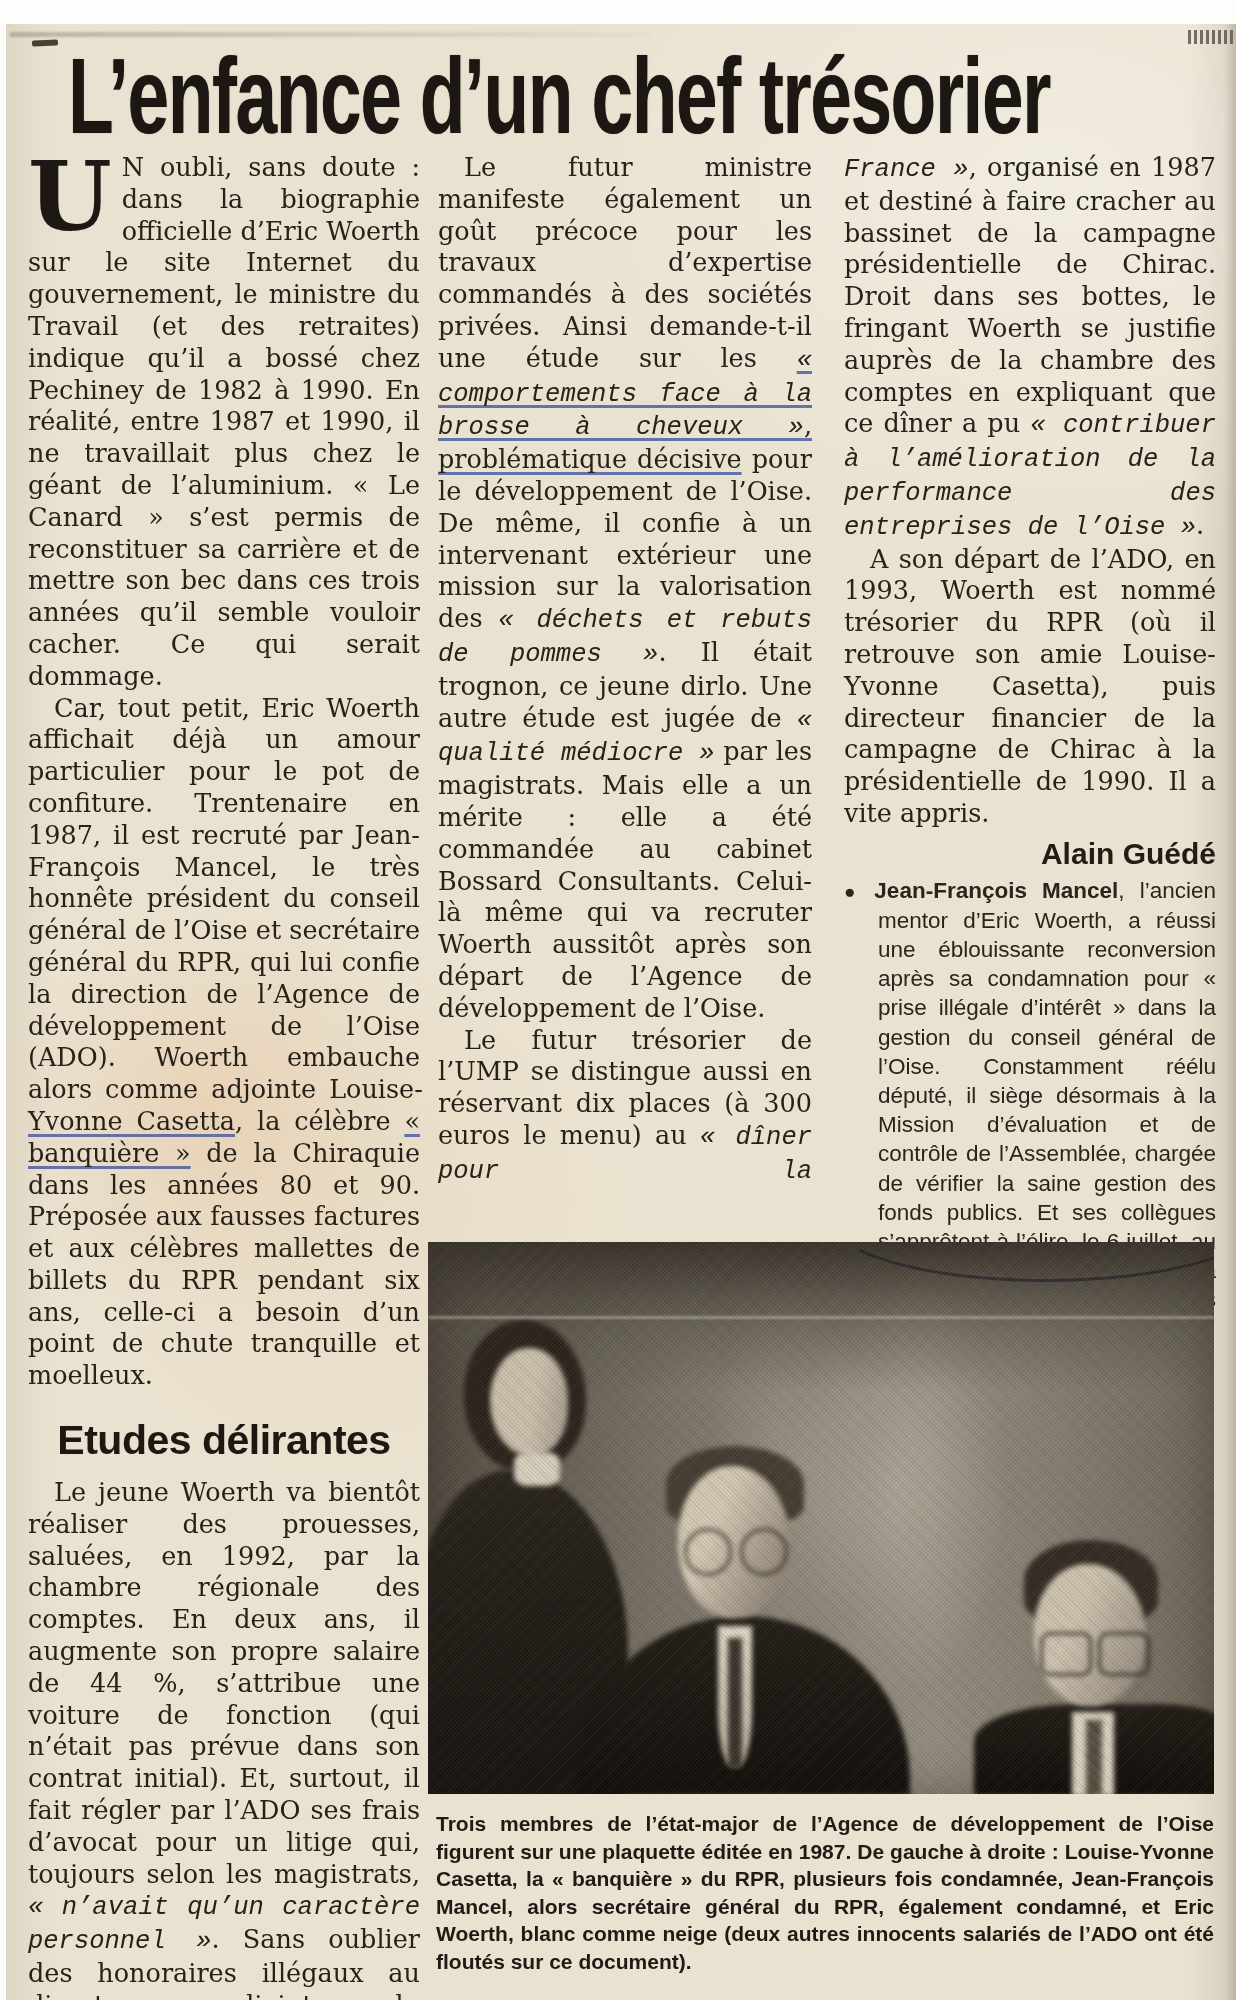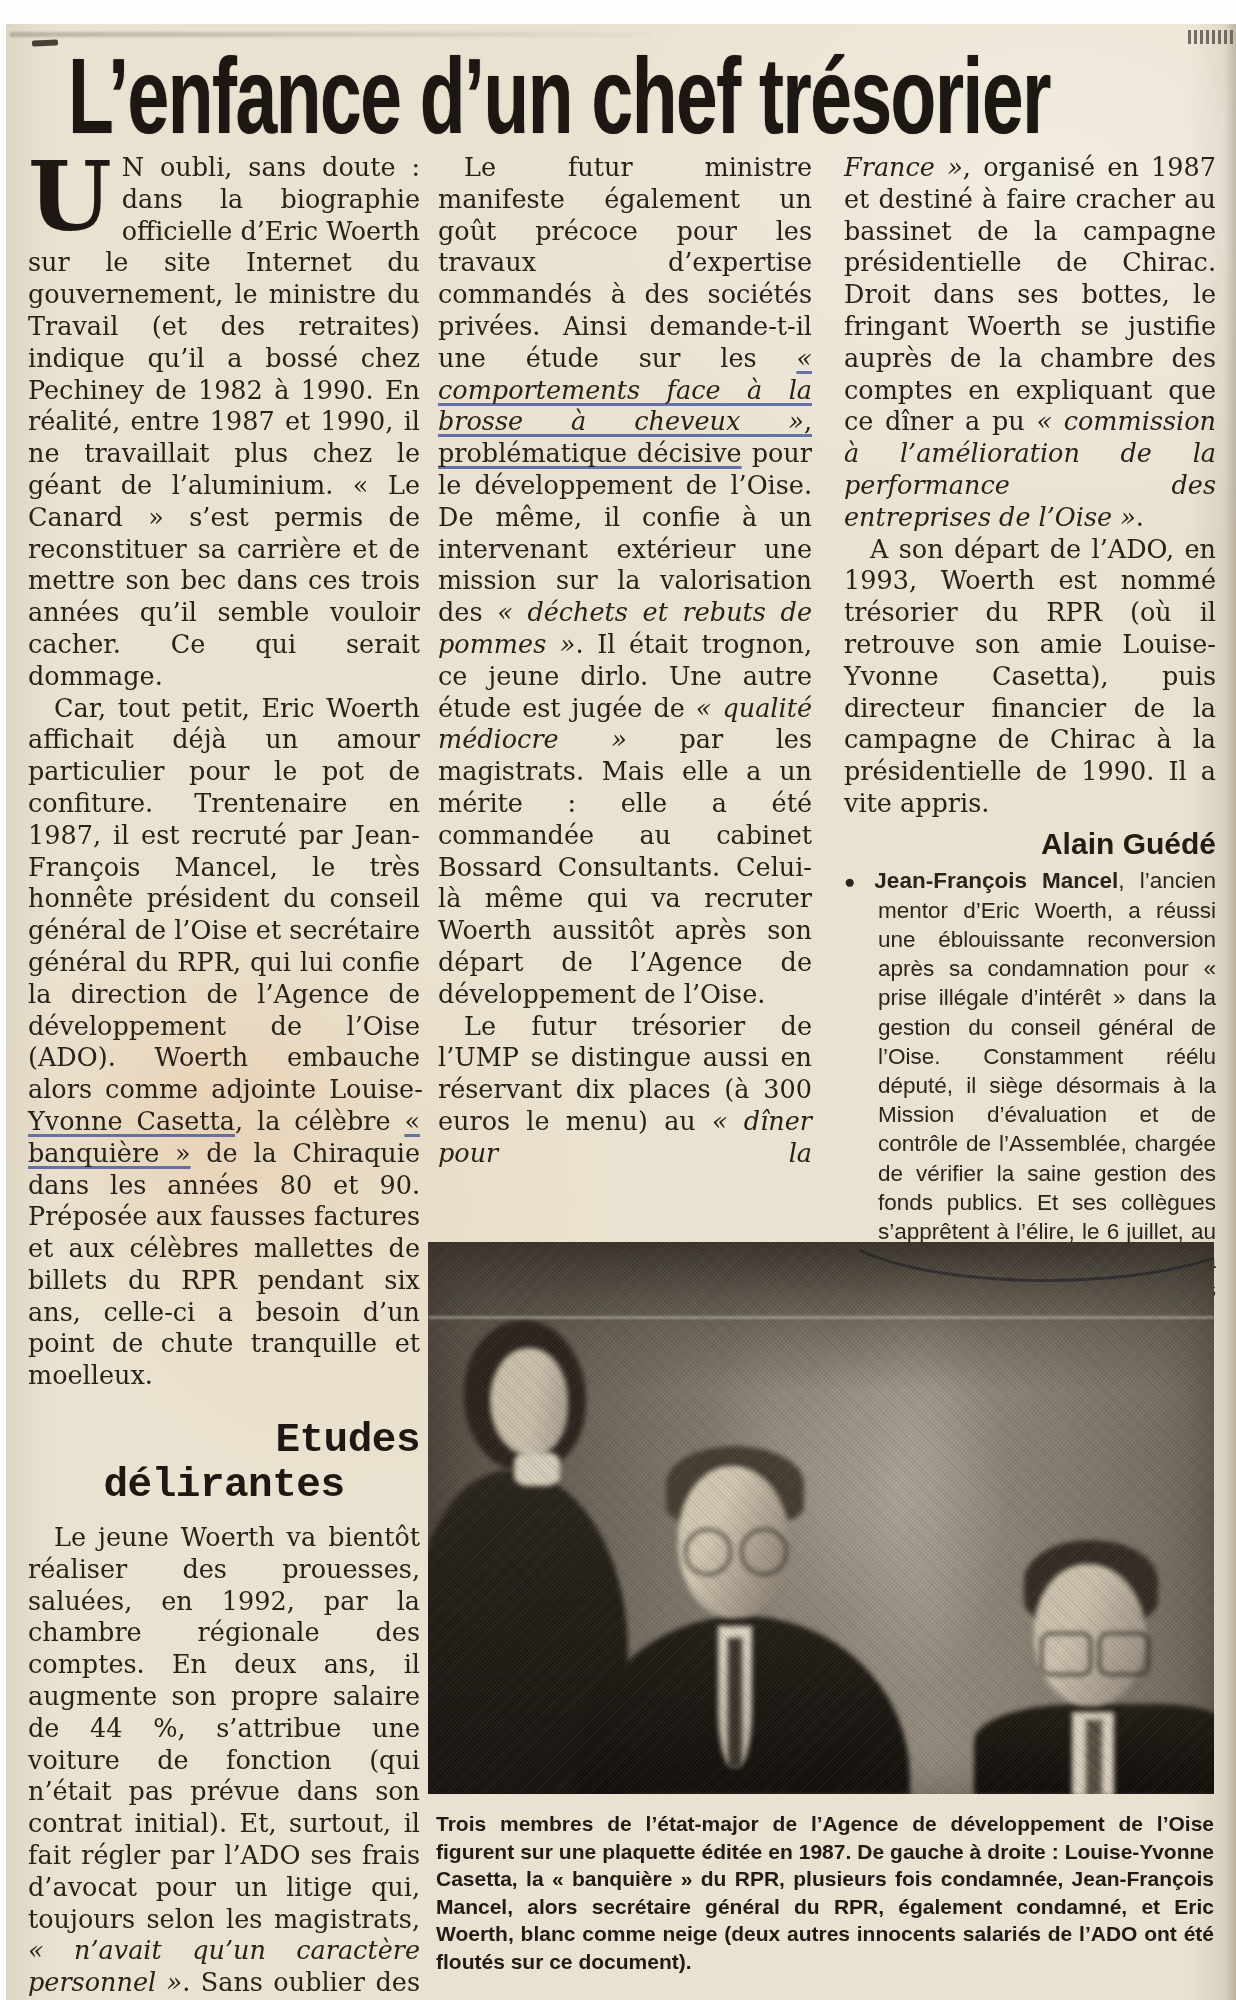--- a/index.html
+++ b/index.html
@@ -26,27 +26,27 @@
        letter-spacing:-2px;color:#1c1712;transform:scaleX(0.72) scaleY(1.04);transform-origin:left top;
        text-shadow:0 0 1px rgba(28,23,18,0.7);}
 
   .col{position:absolute;color:#272219;font-size:25.5px;line-height:31.8px;text-align:justify;}
   .col1{left:22px;top:128px;width:392px;}
   .col2{left:432px;top:128px;width:374px;}
   .col3{left:838px;top:128px;width:372px;}
   p.body{margin:0;}
   p.ind{text-indent:26px;}
   p.cont-end{text-align-last:justify;}
-  .it{font-style:italic;}
+  .it{font-style:italic;font-family:Liberation Mono, monospace;}
   .pen{text-decoration:underline;text-decoration-color:rgba(66,86,158,0.8);
        text-decoration-thickness:3px;text-underline-offset:4px;text-decoration-skip-ink:none;}
   .dropcap{float:left;font-weight:700;font-size:96px;line-height:78px;padding:6px 10px 0 0;
        color:#1d1813;font-family:"DejaVu Serif",serif;}
   .subhead{margin:26px 0 14px 0;text-align:right;text-align-last:center;text-indent:0;
-       font-family:Liberation Mono, monospace;font-weight:700;font-size:41px;line-height:45px;
+       font-family:Liberation Sans, sans-serif;font-weight:700;font-size:41px;line-height:45px;
        color:#1d1812;letter-spacing:-0.5px;}
   .signature{margin:8px 0 6px 0;text-align:left;text-align-last:right;
        font-family:"Liberation Sans",sans-serif;font-weight:700;font-size:30px;color:#221c15;}
   .note{margin:4px 0 0 0;font-family:"Liberation Sans",sans-serif;font-size:22.5px;
        line-height:29.2px;color:#2a241d;padding-left:34px;text-indent:-34px;text-align:justify;}
   .note .bullet{font-size:19px;padding-right:10px;}
   .note .b{font-weight:700;}
 
   .photo{position:absolute;left:422px;top:1218px;width:786px;height:552px;z-index:2;overflow:hidden;
        background:
@@ -110,21 +110,21 @@
     <h2 class="subhead">Etudes délirantes</h2>
     <p class="body ind cont-end"><span>Le jeune Woerth va bientôt réaliser des prouesses, saluées, en 1992, par la chambre régionale des comptes. En deux ans, il augmente son propre salaire de 44 %, s’attribue une voiture de fonction (qui n’était pas prévue dans son contrat initial). Et, surtout, il fait régler par l’ADO ses frais d’avocat pour un litige qui, toujours selon les magistrats, </span><span class="it">« n’avait qu’un caractère personnel »</span><span>. Sans oublier des honoraires illégaux au directeur adjoint du département et d’énormes dépenses de Jean-François Mancel en voyages à l’étranger et déjeuners dans de très</span></p>
   </div>
 
   <div class="col col2">
     <p class="body ind"><span>Le futur ministre manifeste également un goût précoce pour les travaux d’expertise commandés à des sociétés privées. Ainsi demande-t-il une étude sur les </span><span class="it pen">« comportements face à la brosse à cheveux »</span><span class="pen">, problématique décisive</span><span> pour le développement de l’Oise. De même, il confie à un intervenant extérieur une mission sur la valorisation des </span><span class="it">« déchets et rebuts de pommes »</span><span>. Il était trognon, ce jeune dirlo. Une autre étude est jugée de </span><span class="it">« qualité médiocre »</span><span> par les magistrats. Mais elle a un mérite : elle a été commandée au cabinet Bossard Consultants. Celui-là même qui va recruter Woerth aussitôt après son départ de l’Agence de développement de l’Oise.</span></p>
     <p class="body ind cont-end"><span>Le futur trésorier de l’UMP se distingue aussi en réservant dix places (à 300 euros le menu) au </span><span class="it">« dîner pour la</span></p>
   </div>
 
   <div class="col col3">
-    <p class="body"><span class="it">France »</span><span>, organisé en 1987 et destiné à faire cracher au bassinet de la campagne présidentielle de Chirac. Droit dans ses bottes, le fringant Woerth se justifie auprès de la chambre des comptes en expliquant que ce dîner a pu </span><span class="it">« commission à l’amélioration de la performance des entreprises de l’Oise »</span><span>.</span></p>
+    <p class="body"><span class="it">France »</span><span>, organisé en 1987 et destiné à faire cracher au bassinet de la campagne présidentielle de Chirac. Droit dans ses bottes, le fringant Woerth se justifie auprès de la chambre des comptes en expliquant que ce dîner a pu </span><span class="it">« contribuer à l’amélioration de la performance des entreprises de l’Oise »</span><span>.</span></p>
     <p class="body ind"><span>A son départ de l’ADO, en 1993, Woerth est nommé trésorier du RPR (où il retrouve son amie Louise-Yvonne Casetta), puis directeur financier de la campagne de Chirac à la présidentielle de 1990. Il a vite appris.</span></p>
     <p class="signature">Alain Guédé</p>
     <p class="note"><span class="bullet">●</span><span class="b">Jean-François Mancel</span><span>, l’ancien mentor d’Eric Woerth, a réussi une éblouissante reconversion après sa condamnation pour « prise illégale d’intérêt » dans la gestion du conseil général de l’Oise. Constamment réélu député, il siège désormais à la Mission d’évaluation et de contrôle de l’Assemblée, chargée de vérifier la saine gestion des fonds publics. Et ses collègues s’apprêtent à l’élire, le 6 juillet, au poste de rapporteur de la commission d’enquête sur les mécanismes de la spéculation. Sûrement à l’unanimité.</span></p>
   </div>
 
   <div class="photo">
     <div class="fig w-body"></div>
     <div class="fig w-hair"></div>
     <div class="fig w-face"></div>
     <div class="fig w-collar"></div>

